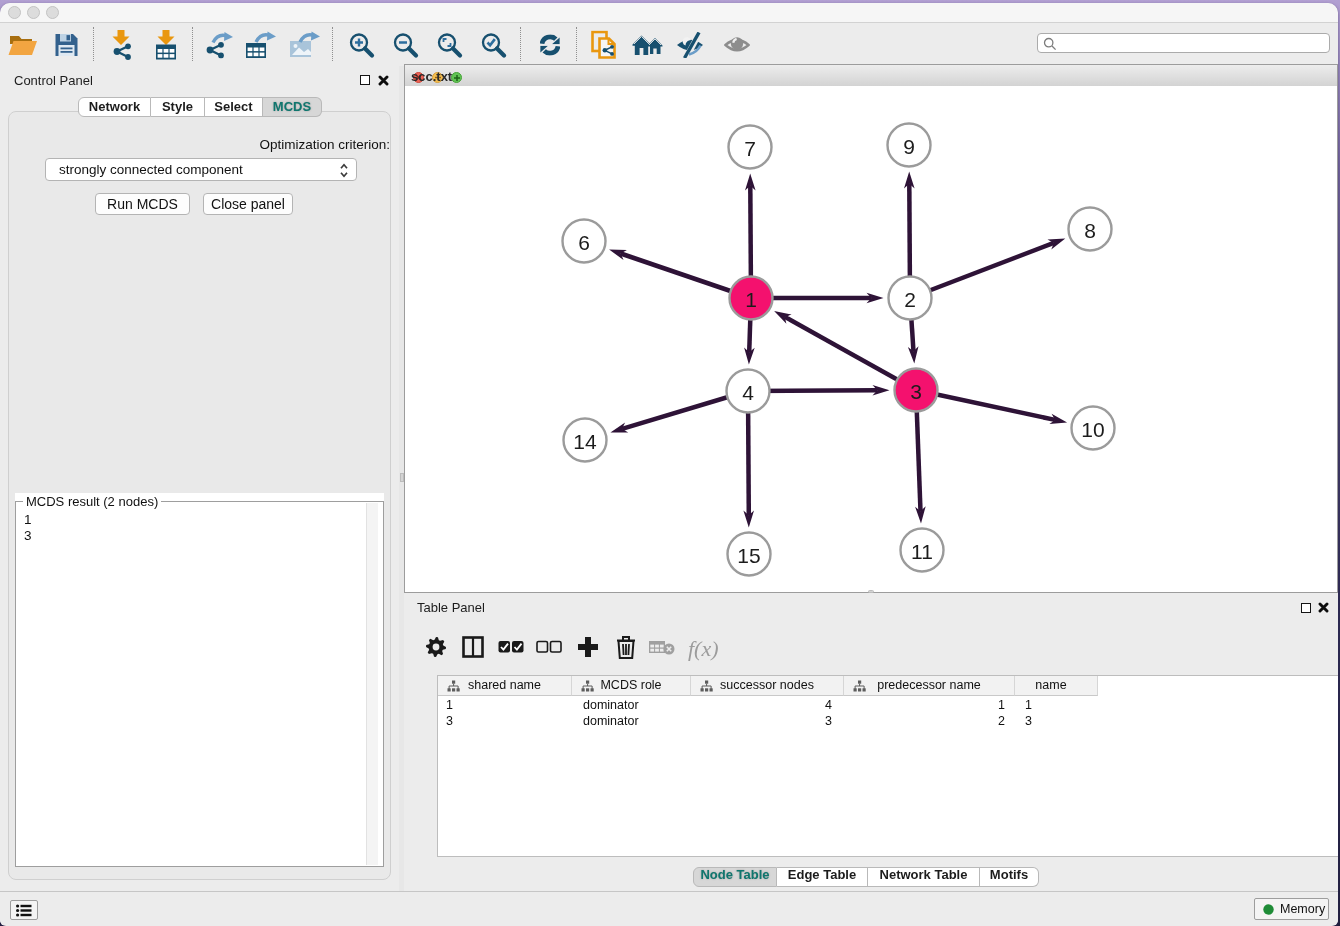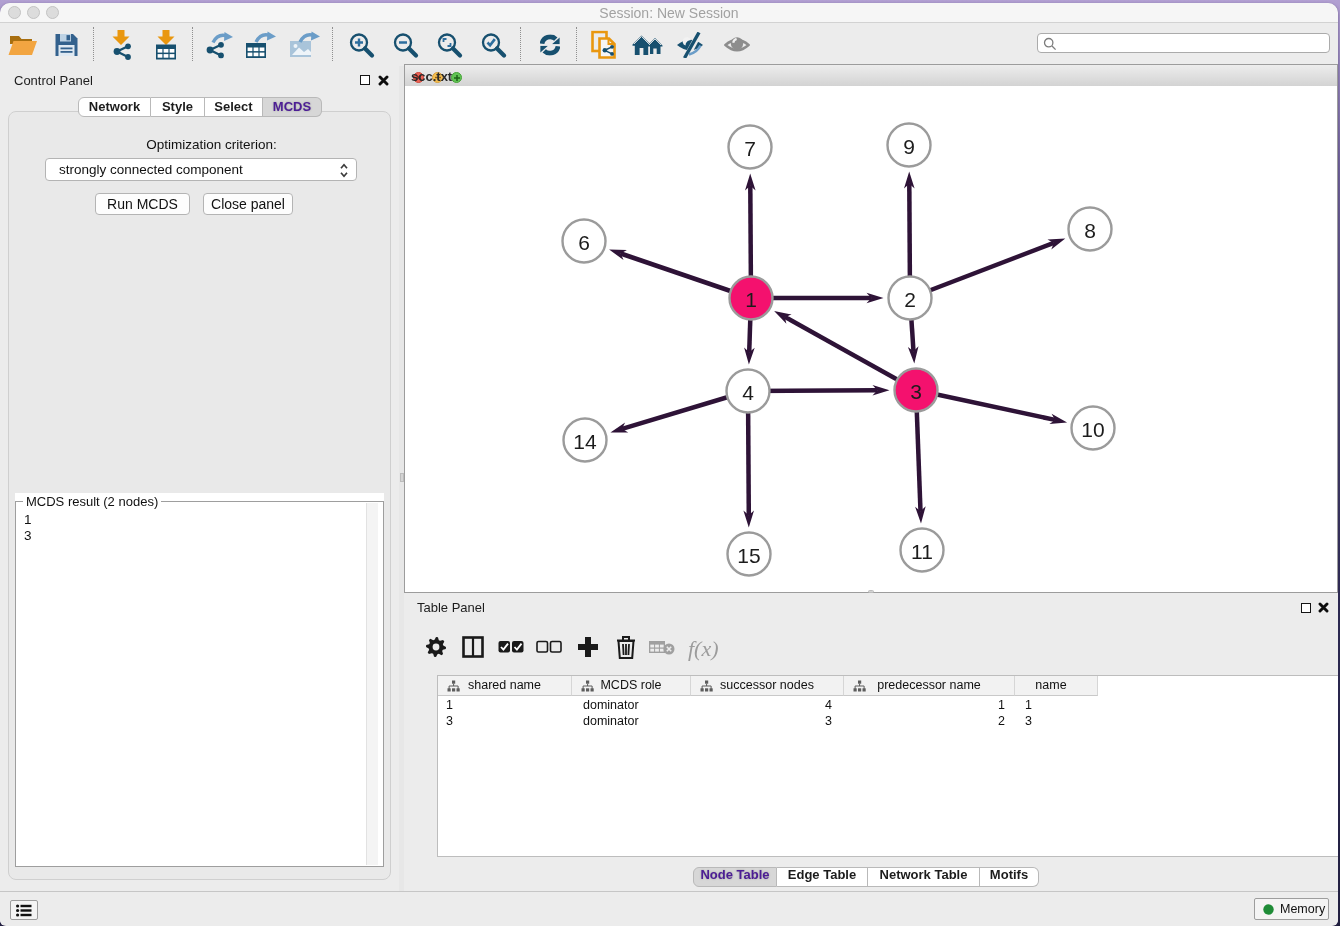--- a/index.html
+++ b/index.html
@@ -23,24 +23,24 @@
 
 
 .cpanel { position:absolute; left:0; top:63px; width:399px; height:827px; background:#ececec; }
 .phead { position:absolute; font-size:13px; color:#1d1d1d; }
 .float-ic { position:absolute; width:10px; height:10px; border:1.7px solid #141414; background:#fff; }
 .tabs { position:absolute; display:flex; z-index:3; }
 .tab { height:20px; background:#fff; border:1px solid #b9b9b9; border-left:none;
   font-size:13px; font-weight:bold; color:#1c1c1c; text-align:center; line-height:17px; }
 .tab.first { border-left:1px solid #b9b9b9; border-radius:6px 0 0 6px; }
 .tab.last { border-radius:0 6px 6px 0; }
-.tab.sel { background:#d7d7d7; color:#4c1d95; text-shadow:0 0 2px #9e9e9e; }
+.tab.sel { background:#d7d7d7; color:#0f766e; text-shadow:0 0 2px #9e9e9e; }
 .cbody { position:absolute; left:8px; top:45px; width:383px; height:769px;
   border:1px solid #cfcfcf; border-radius:8px; background:#e9e9e9; }
-.optlabel { position:absolute; left:12px; top:25px; width:100%; text-align:center;
+.optlabel { position:absolute; left:0; top:25px; width:100%; text-align:right;
   font-size:13.5px; color:#111; }
 .combo { position:absolute; left:36px; top:46px; width:312px; height:23px; background:#fff;
   border:1px solid #b4b4b4; border-radius:4px; font-size:13.5px; color:#111; line-height:21px;
   padding-left:13px; }
 .combo svg { position:absolute; right:6px; top:4px; }
 .btn { position:absolute; height:22px; background:#fdfdfd; border:1px solid #b4b4b4;
   border-radius:4px; font-size:14px; color:#111; text-align:center; line-height:20px; }
 .resultbox { position:absolute; left:6px; top:381px; width:369px; height:374px; background:#fff; }
 .resultframe { position:absolute; left:0; right:0; top:8px; bottom:0; border:1px solid #9e9e9e; }
 .resultlabel { position:absolute; left:8px; top:1px; background:#fff; padding:0 3px;
@@ -87,21 +87,20 @@
 .status { position:absolute; left:0; top:888px; width:100%; height:34px;
   background:#ececec; border-top:1px solid #c6c6c6; }
 .sbtn { position:absolute; background:#f4f4f4; border:1px solid #9d9d9d; border-radius:2px; }
 </style></head>
 <body>
 <div class="window">
   <div class="titlebar">
     <div class="dot" style="left:8px"></div>
     <div class="dot" style="left:27px"></div>
     <div class="dot" style="left:46px"></div>
-    <div class="wtitle">Session: New Session</div>
   </div>
   <div class="toolbar">
     <div class="ticon" style="left:8px">
         <svg width="30" height="26" viewBox="0 0 30 26" style="">
           <path d="M2 4 h9 l2.5 3 H24 v5 H2 z" fill="#a86f10"></path>
           <path d="M0.5 23 L5.5 9 H29 L24 23 z" fill="#f2a541"></path>
         </svg>
       </div>
       <div class="ticon" style="left:54px">
         <svg width="25" height="25" viewBox="0 0 25 25" style="">

